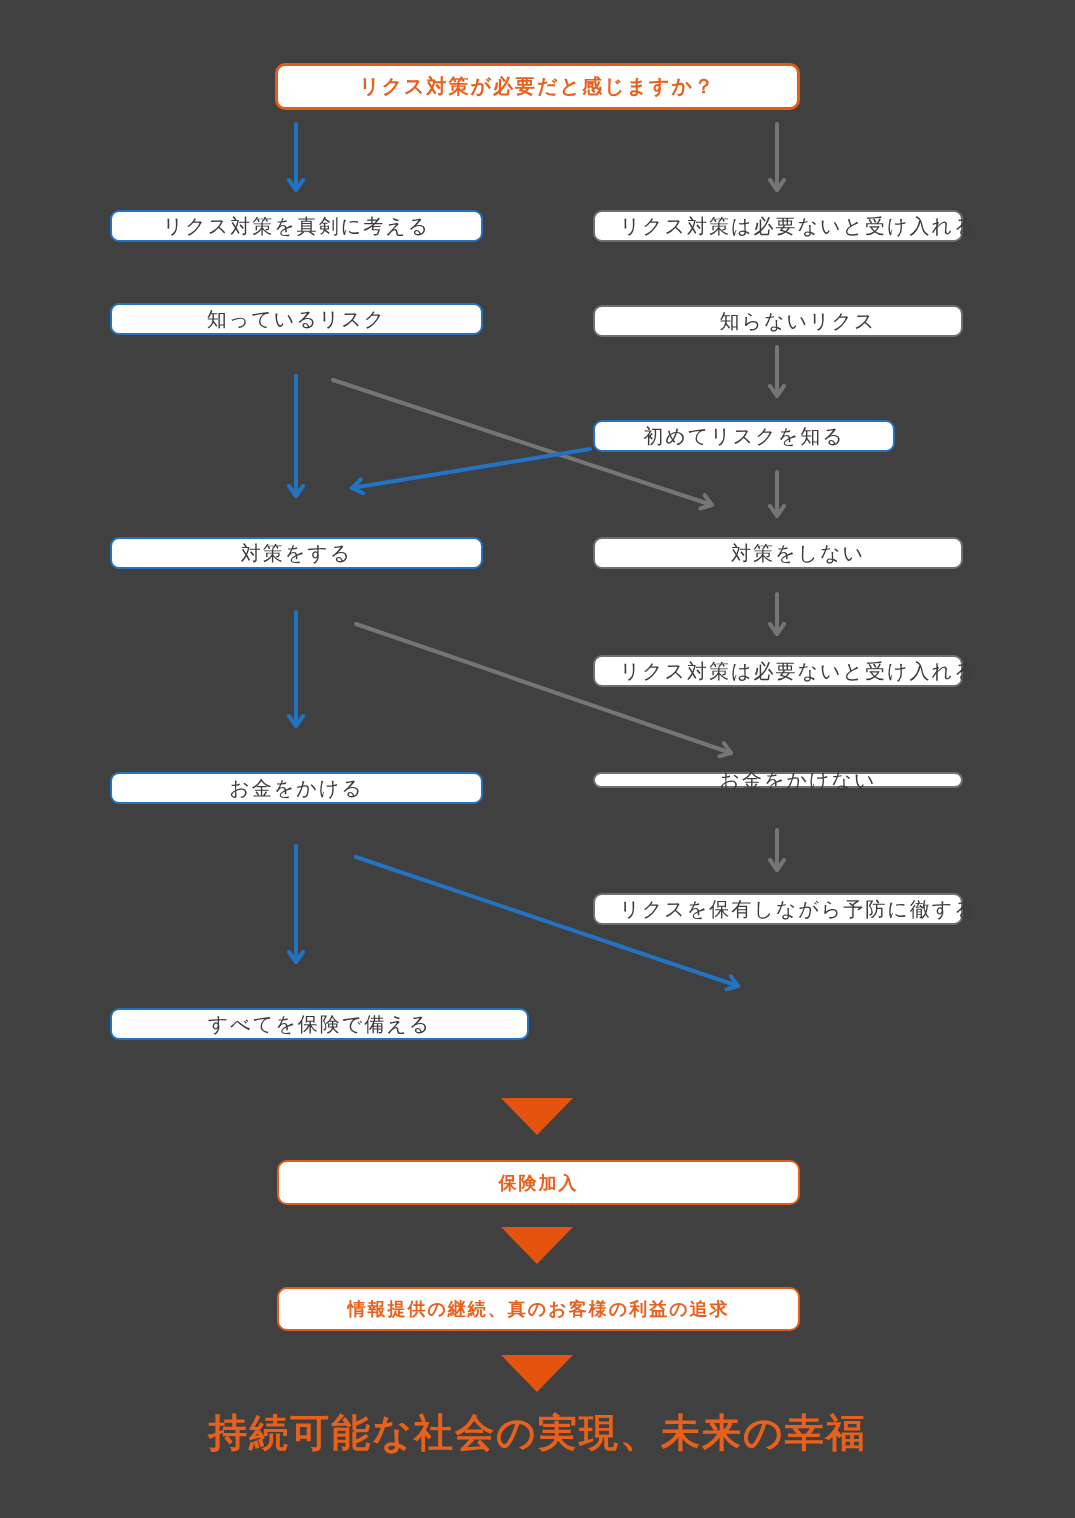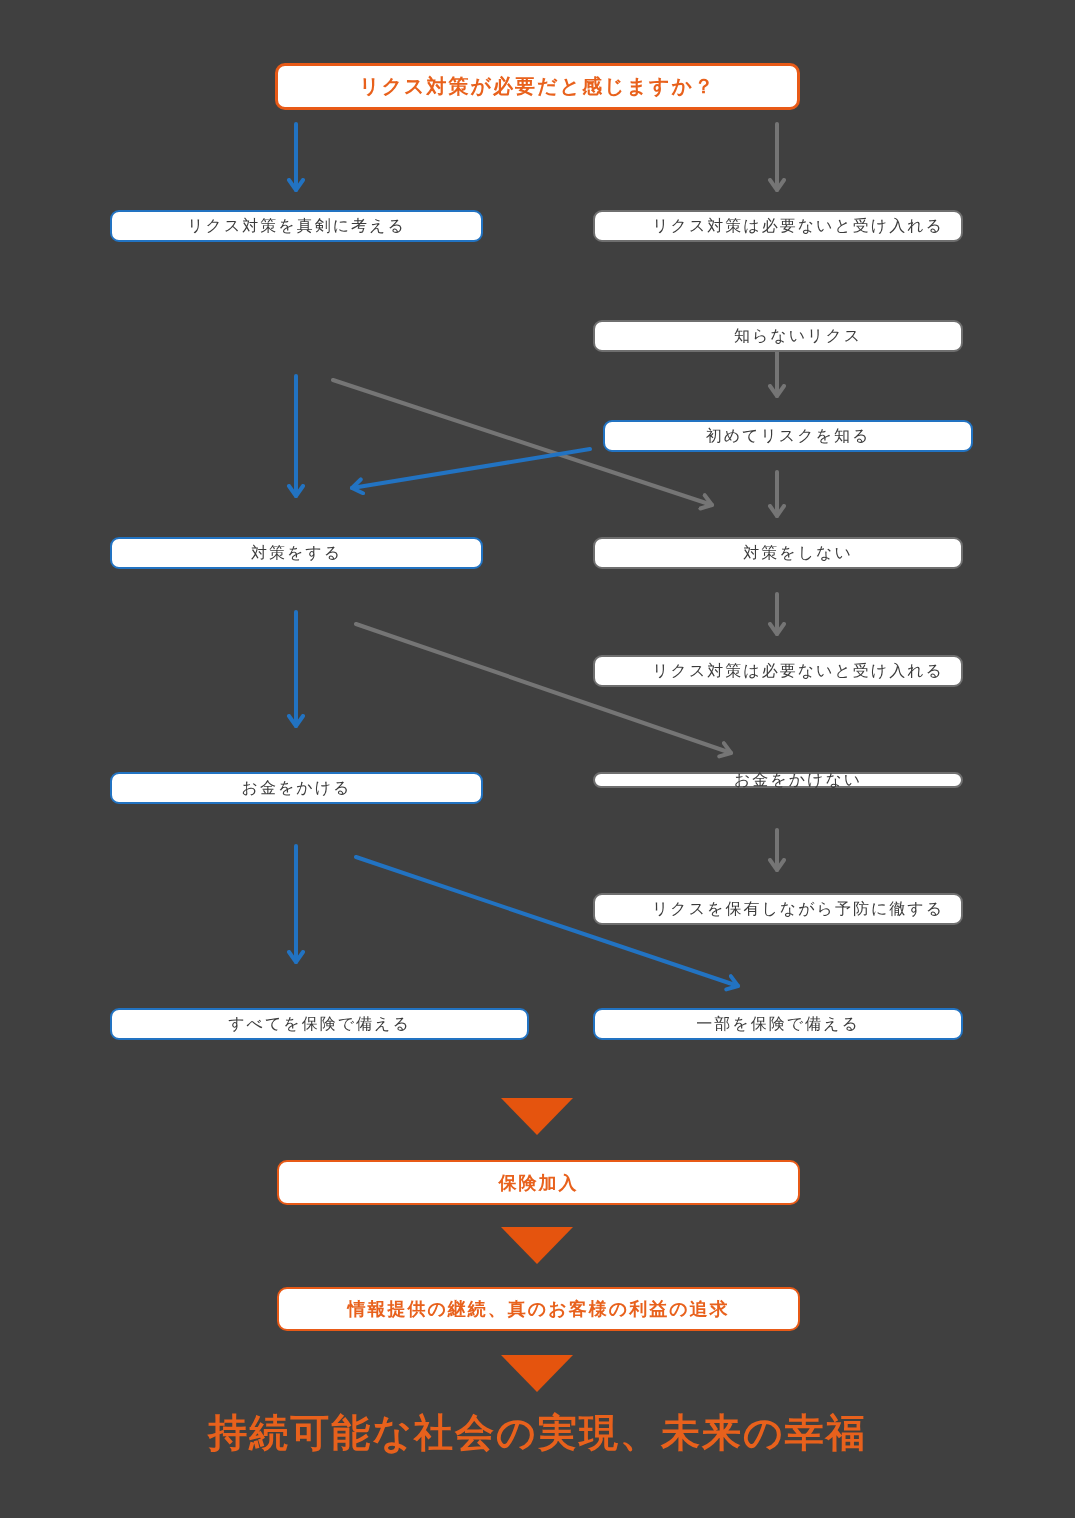--- a/index.html
+++ b/index.html
@@ -7,21 +7,21 @@
     position:relative;
     width:1075px;height:1518px;
     background:#404040;
     font-family:"Liberation Sans","DejaVu Sans",sans-serif;
     overflow:hidden;
   }
   .box{
     position:absolute;box-sizing:border-box;
     display:flex;align-items:center;justify-content:center;
     border-radius:9px;background:#ffffff;
-    font-size:16px;color:#3b3b3b;letter-spacing:2px;
+    font-size:20px;color:#3b3b3b;letter-spacing:2px;
     white-space:nowrap;
   }
   .box.blue{border:2px solid #2273c2;}
   .box.gray{border:2px solid #6f6f6f;padding-left:40px;}
   .box.orange-q{
     border:3px solid #e85a17;color:#e8611c;
     font-weight:bold;font-size:20px;border-radius:10px;letter-spacing:2px;
   }
   .box.orange-s{
     border:2px solid #e85a17;color:#e8611c;
@@ -69,36 +69,36 @@
       <line x1="356" y1="857" x2="738" y2="986" stroke="#2273c2" marker-end="url(#mblue)"></line>
       <line x1="777" y1="830" x2="777" y2="870" stroke="#757575" marker-end="url(#mgray)"></line>
     </g>
   </svg>
 
   <div class="box orange-q" style="left:275px;top:63px;width:525px;height:47px;">リクス対策が必要だと感じますか？</div>
 
   <div class="box blue" style="left:110px;top:210px;width:373px;height:32px;">リクス対策を真剣に考える</div>
   <div class="box gray" style="left:593px;top:210px;width:370px;height:32px;">リクス対策は必要ないと受け入れる</div>
 
-  <div class="box gray" style="left:593px;top:320px;width:370px;height:32px;">知らないリクス</div>
+  <div class="box blue" style="left:110px;top:303px;width:373px;height:32px;">知っているリスク</div>
+  <div class="box gray" style="left:593px;top:305px;width:370px;height:32px;">知らないリクス</div>
 
-  <div class="box blue" style="left:593px;top:420px;width:370px;height:32px;margin-left:10px;">初めてリスクを知る</div>
+  <div class="box blue" style="left:593px;top:420px;width:302px;height:32px;">初めてリスクを知る</div>
 
   <div class="box blue" style="left:110px;top:537px;width:373px;height:32px;">対策をする</div>
   <div class="box gray" style="left:593px;top:537px;width:370px;height:32px;">対策をしない</div>
 
   <div class="box gray" style="left:593px;top:655px;width:370px;height:32px;">リクス対策は必要ないと受け入れる</div>
 
   <div class="box blue" style="left:110px;top:772px;width:373px;height:32px;">お金をかける</div>
   <div class="box gray" style="left:593px;top:772px;width:370px;height:16px;">お金をかけない</div>
 
   <div class="box gray" style="left:593px;top:893px;width:370px;height:32px;">リクスを保有しながら予防に徹する</div>
 
   <div class="box blue" style="left:110px;top:1008px;width:419px;height:32px;">すべてを保険で備える</div>
-  <div class="box blue" style="left:593px;top:1008px;width:370px;height:32px;">一部を保険で備える</div>
 
   <div class="tri" style="left:501px;top:1098px;"></div>
   <div class="box orange-s" style="left:277px;top:1160px;width:523px;height:45px;">保険加入</div>
 
   <div class="tri" style="left:501px;top:1227px;"></div>
   <div class="box orange-s" style="left:277px;top:1287px;width:523px;height:44px;">情報提供の継続、真のお客様の利益の追求</div>
 
   <div class="tri" style="left:501px;top:1355px;"></div>
 
   <div id="final-line">持続可能な社会の実現、未来の幸福</div>

